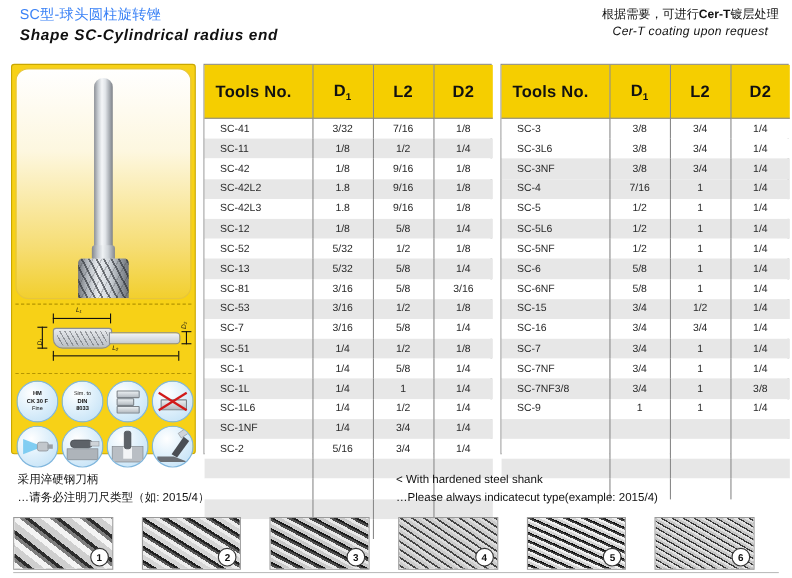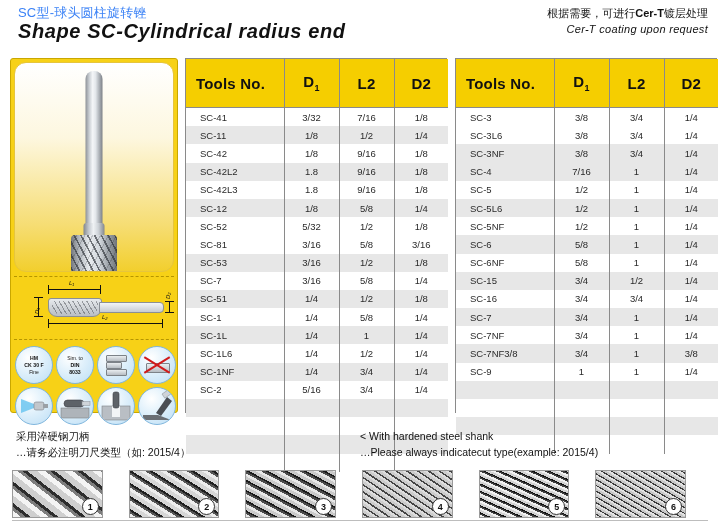--- a/index.html
+++ b/index.html
@@ -6,22 +6,22 @@
   body{
     width:720px;height:525px;overflow:hidden;background:#ffffff;
     font-family:"Liberation Sans","DejaVu Sans",sans-serif;
     color:#1b1b1b;position:relative;
   }
   .page{position:relative;width:720px;height:525px;}
 
   
   .hdr-left{position:absolute;left:18px;top:4px;}
   .hdr-cn{font-size:13px;letter-spacing:.2px;color:#3b82f6;line-height:18px;}
-  .hdr-en{font-size:20px;font-style:italic;font-weight:bold;color:#111;line-height:19px;letter-spacing:.6px;text-align:center;}
-  .hdr-right{position:absolute;right:12px;top:5px;text-align:right;}
+  .hdr-en{font-size:14px;font-style:italic;font-weight:bold;color:#111;line-height:19px;letter-spacing:.6px;text-align:center;}
+  .hdr-right{position:absolute;right:12px;top:5px;text-align:center;}
   .hdr-r-cn{font-size:11px;color:#111;line-height:16px;}
   .hdr-r-cn b{font-weight:bold;}
   .hdr-r-en{font-size:11px;font-style:italic;color:#111;line-height:16px;letter-spacing:.3px;}
 
   
   .panel{
     position:absolute;left:10px;top:58px;width:168px;height:355px;
     background:#F7D117;border:1px solid #c9a700;border-radius:3px;
     box-sizing:border-box;padding:3px;
   }
@@ -313,20 +313,26 @@
             <td>1/8</td>
             <td>5/8</td>
             <td>1/4</td>
           </tr>
           <tr class="odd">
             <td class="c0">SC-52</td>
             <td>5/32</td>
             <td>1/2</td>
             <td>1/8</td>
           </tr>
+          <tr class="even">
+            <td class="c0">SC-13</td>
+            <td>5/32</td>
+            <td>5/8</td>
+            <td>1/4</td>
+          </tr>
           <tr class="odd">
             <td class="c0">SC-81</td>
             <td>3/16</td>
             <td>5/8</td>
             <td>3/16</td>
           </tr>
           <tr class="even">
             <td class="c0">SC-53</td>
             <td>3/16</td>
             <td>1/2</td>

